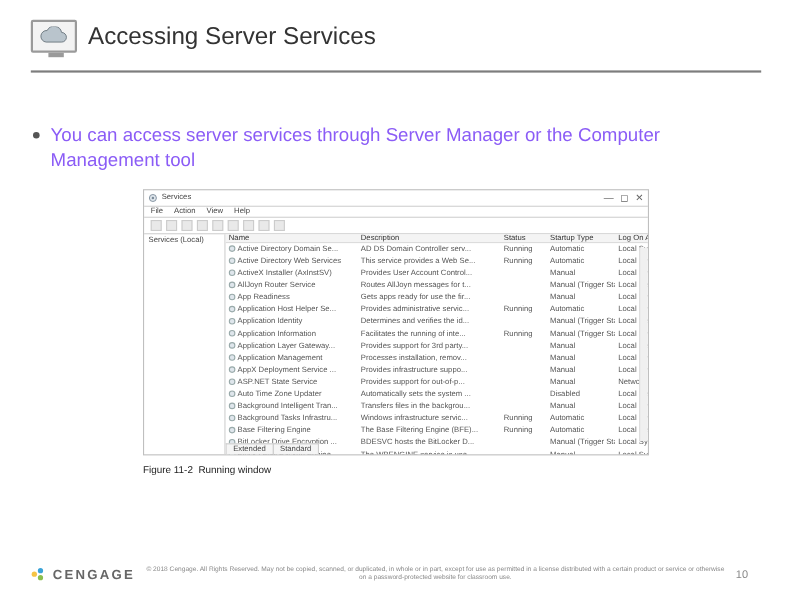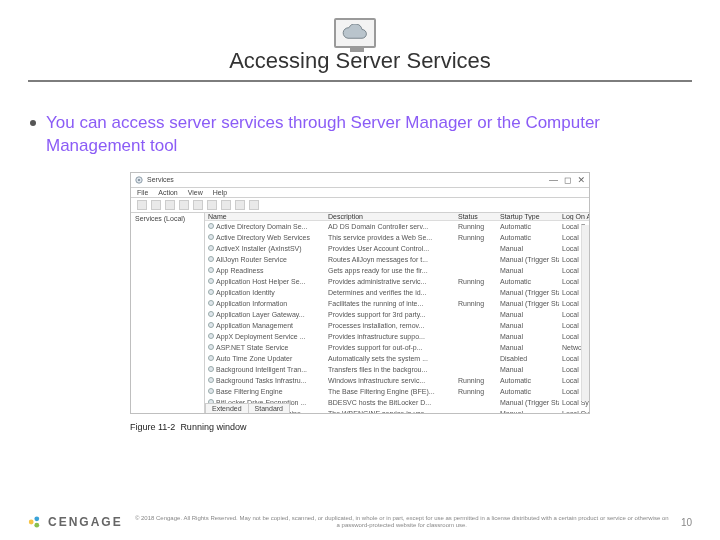--- a/index.html
+++ b/index.html
@@ -1,20 +1,20 @@
 <!DOCTYPE html>
 <html><head>
 <meta charset="utf-8">
 <style>
   * { box-sizing: border-box; margin: 0; padding: 0; }
   html, body { width: 720px; height: 540px; font-family: "Segoe UI", Arial, sans-serif; background: #fff; color: #222; }
   .slide { width: 720px; height: 540px; position: relative; padding: 18px 28px 10px 28px; }
 
   
-  .title-row { display: flex; align-items: center; border-bottom: 2px solid #7d7d7d; padding-bottom: 6px; margin-bottom: 30px; flex-direction: column; }
+  .title-row { display: flex; align-items: center; border-bottom: 2px solid #7d7d7d; padding-bottom: 16px; margin-bottom: 46px; }
   .cloud-box { width: 42px; height: 30px; border: 2px solid #9a9a9a; border-radius: 2px; background: #f3f3f3; margin-right: 10px; display:flex; align-items:center; justify-content:center; position: relative; }
   .cloud-box::after { content: ""; position: absolute; bottom: -6px; left: 14px; width: 14px; height: 4px; background:#9a9a9a; }
   .cloud-box svg { width: 28px; height: 18px; }
   .slide-title { font-size: 22px; font-weight: 400; color: #333; }
 
   
   .bullet-row { display: flex; align-items: flex-start; margin: 0 0 14px 2px; }
   .bullet-dot { width:6px; height:6px; border-radius:50%; background:#555; margin: 8px 10px 0 0; flex:none; }
   .bullet-text { font-size: 17px; line-height: 1.35; color:#8b5cf6; max-width: 620px; }
 
@@ -42,21 +42,21 @@
   .gear-dot { width:6px; height:6px; border:1px solid #9aa; border-radius:50%; background:#dfe6ec; flex:none; }
   .tabs { position:absolute; bottom:0; left:0; display:flex; font-size:7px; }
   .tab { padding: 1px 6px; border:1px solid #ccc; background:#f5f5f5; border-bottom:0; }
   .tab + .tab { margin-left:-1px; }
   .vscroll { position:absolute; top:12px; right:0; bottom:12px; width:8px; background:#f0f0f0; border-left:1px solid #ddd; }
 
   .caption { width: 460px; margin: 2px auto 0 auto; font-size: 9px; color:#222; }
   .caption b { font-weight:400; }
 
   
-  .footer { position:absolute; left:28px; right:28px; bottom:10px; display:flex; align-items:center; gap:10px; }
+  .footer { position:absolute; left:28px; right:40px; bottom:10px; display:flex; align-items:center; gap:10px; }
   .brand { display:flex; align-items:center; gap:4px; font-size:12px; letter-spacing:2px; color:#666; font-weight:700; }
   .brand svg { width:16px; height:16px; }
   .copyright { flex:1; font-size:6px; color:#888; text-align:center; line-height:1.2; }
   .pagenum { font-size:10px; color:#888; }
 </style>
 </head>
 <body>
 
 <div class="slide">
 

